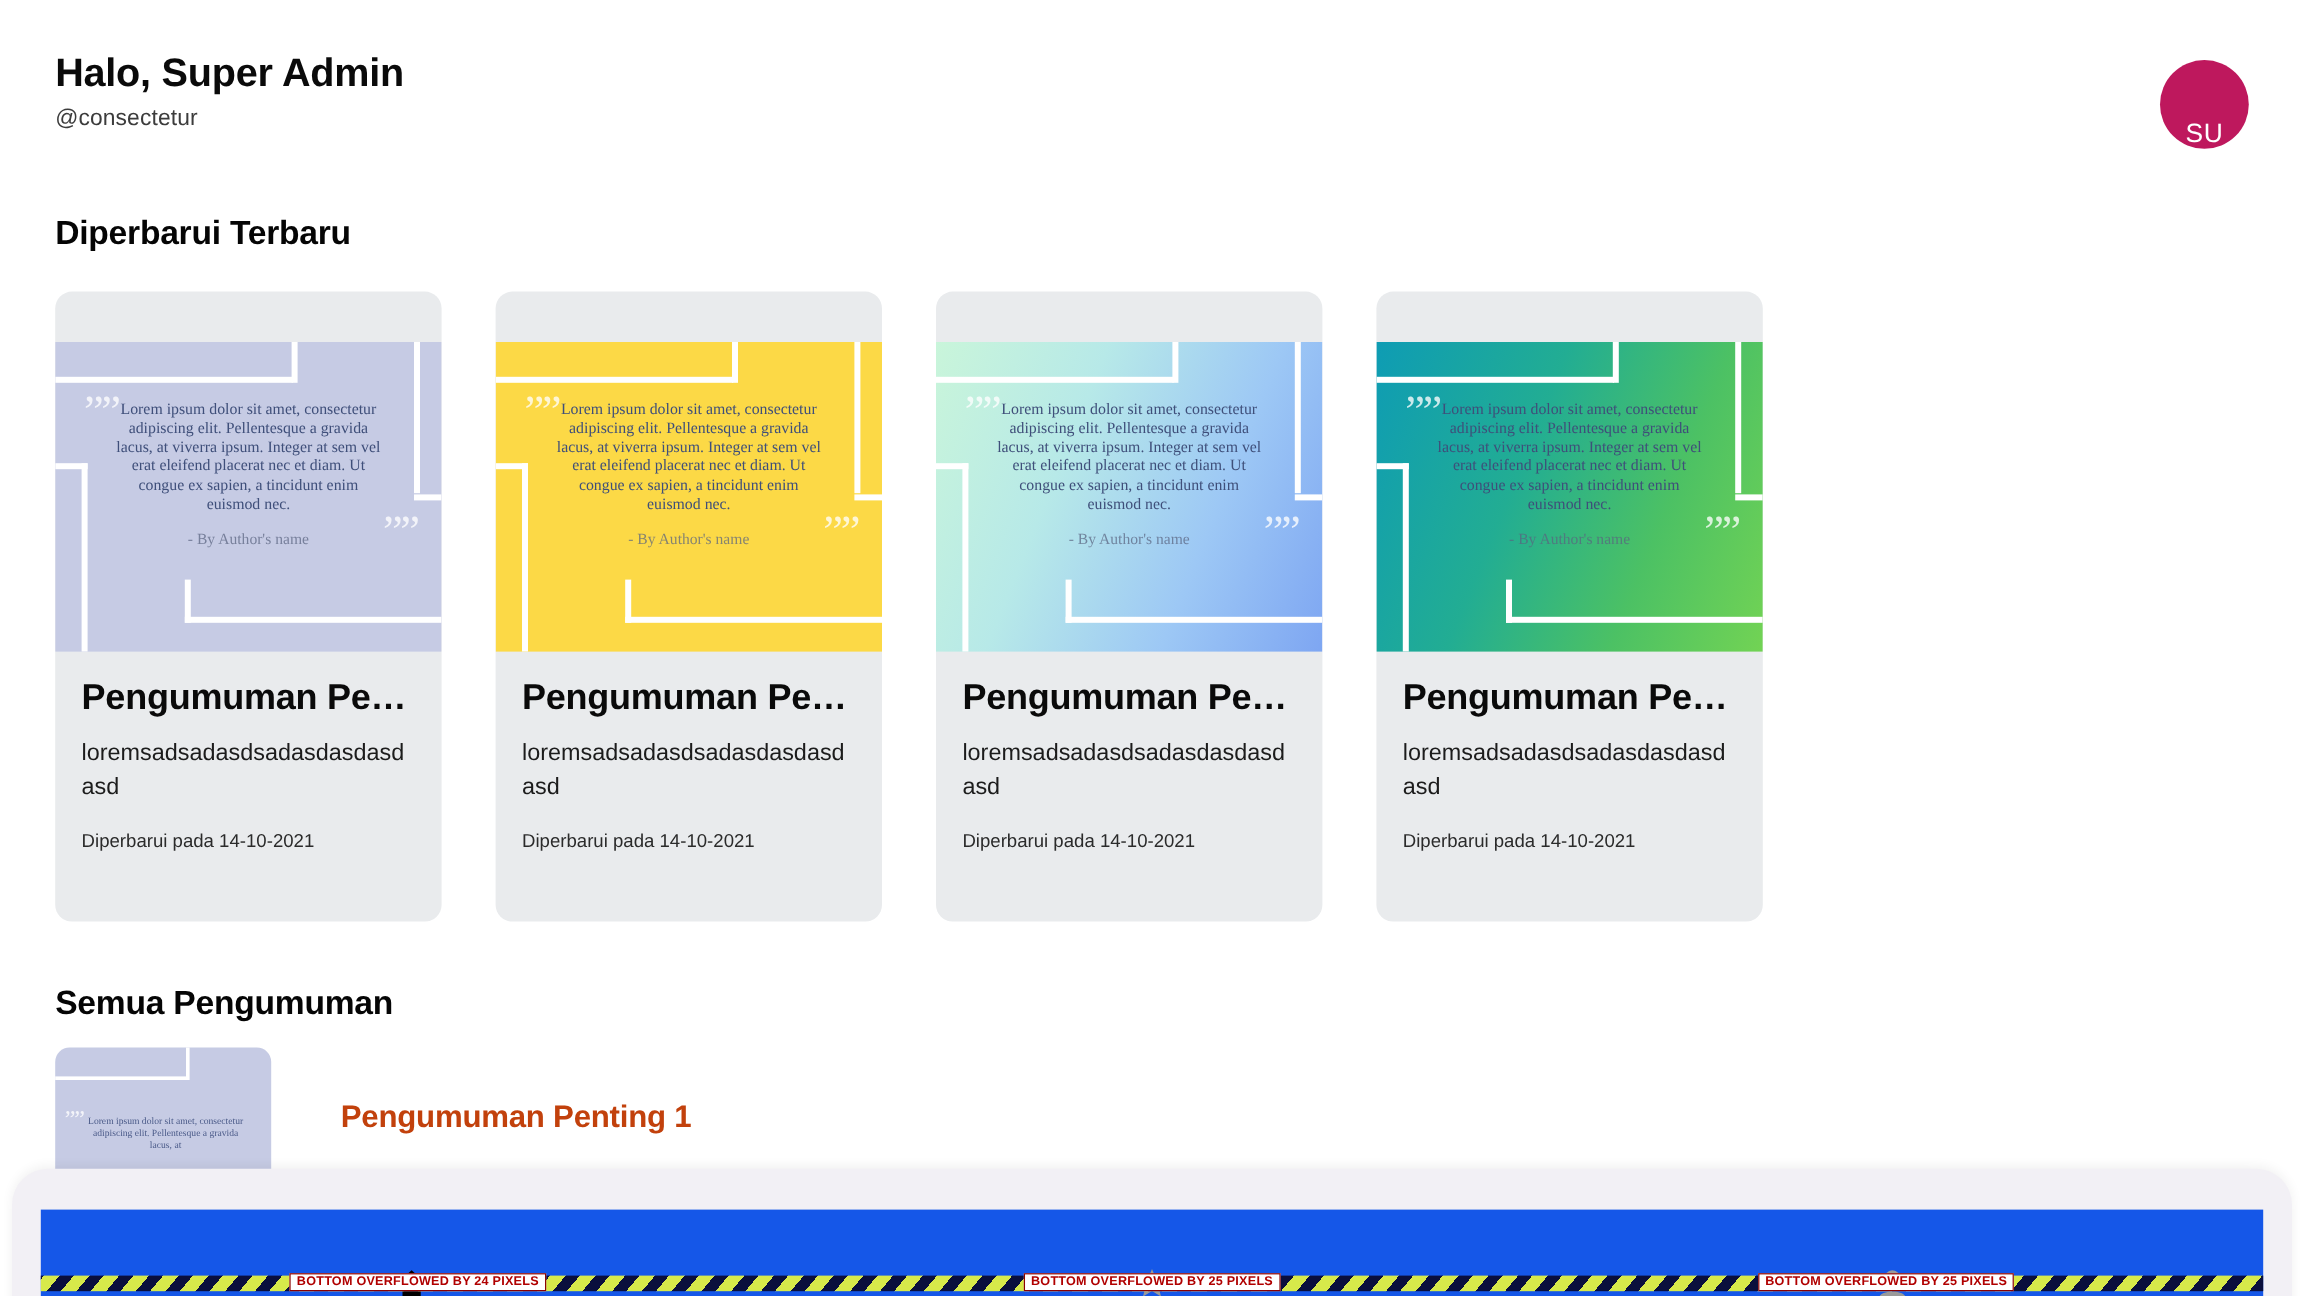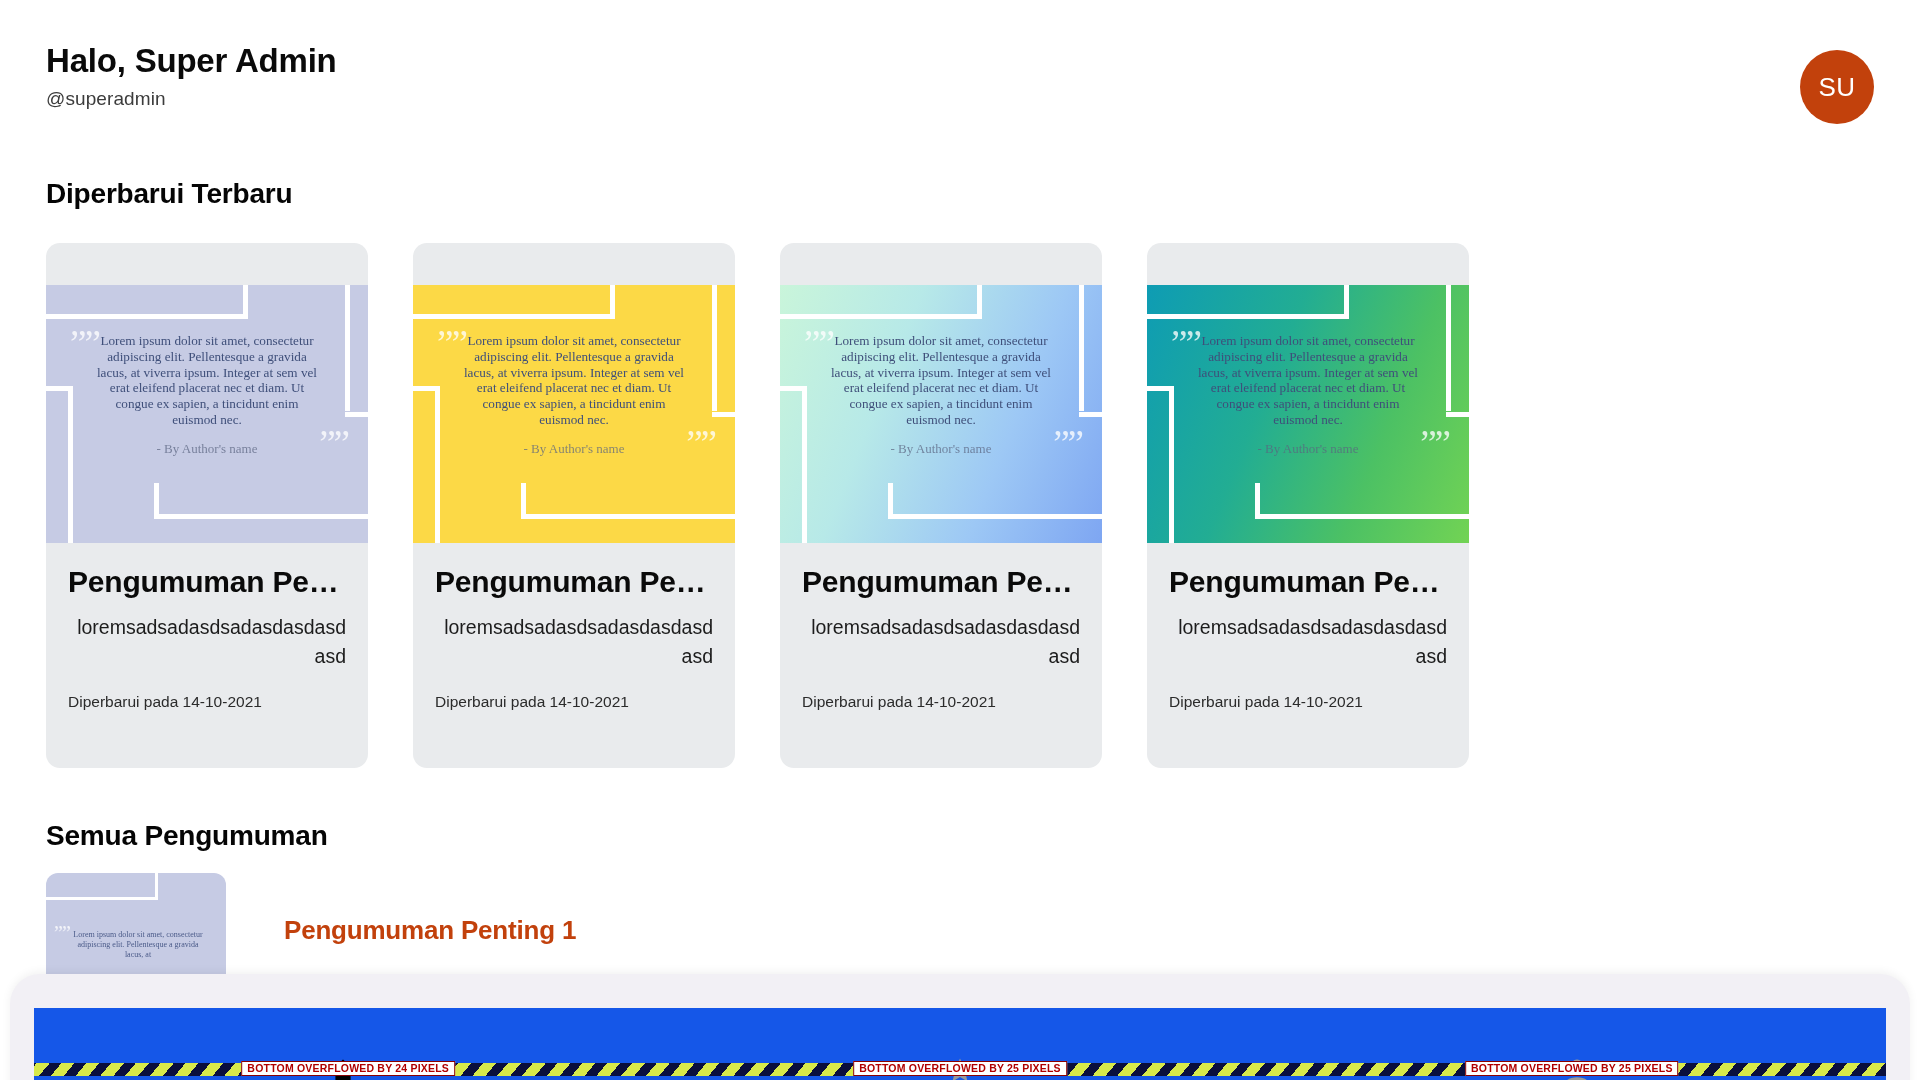--- a/index.html
+++ b/index.html
@@ -21,23 +21,23 @@
     font-size: 33px; font-weight: 700; color: #0a0a0a;
     letter-spacing: -0.2px; line-height: 1.18;
   }
   .handle {
     font-size: 19px; font-weight: 400; color: #3c3c3c;
     margin-top: 7px; letter-spacing: 0.1px;
   }
   .avatar {
     position: absolute; right: 0; top: 8px;
     width: 74px; height: 74px; border-radius: 50%;
-    background: #c2410c;
-    display: flex; align-items: center; justify-content: center;
-    color: #ffffff; font-size: 26px; font-weight: 400; letter-spacing: 0.5px;
+    background: #be185d;
+    display: flex; align-items: flex-end; justify-content: center;
+    color: #ffffff; font-size: 22px; font-weight: 400; letter-spacing: 0.5px;
   }
 
   
   .section-title {
     position: absolute; left: 46px;
     font-size: 28px; font-weight: 700; color: #050505; letter-spacing: -0.2px;
   }
   #recent-title { top: 178px; }
   #all-title    { top: 820px; }
 
@@ -106,21 +106,20 @@
 
   .card-body { padding: 22px 22px 0 22px; }
   .card-title {
     font-size: 30px; font-weight: 700; color: #0a0a0a;
     letter-spacing: -0.2px; white-space: nowrap; overflow: hidden;
   }
   .card-desc {
     margin-top: 14px;
     font-size: 19.5px; line-height: 29px; color: #1c1c1c;
     word-break: break-all;
-    text-align: right;
   }
   .card-date {
     margin-top: 22px;
     font-size: 15.5px; color: #2b2b2b;
   }
 
   
   .fill-lavender { background: #c6cbe4; }
   .fill-yellow   { background: #fcd946; }
   .fill-mintblue { background: linear-gradient(112deg,#c9f5da 0%,#b7e9e8 34%,#9dc8f5 68%,#7ea6f2 100%); }
@@ -209,21 +208,21 @@
     line-height: 11px;
   }
 </style>
 </head>
 <body>
 
 <div class="screen">
 
   <div class="header">
     <div class="greeting">Halo, Super Admin</div>
-    <div class="handle">@superadmin</div>
+    <div class="handle">@consectetur</div>
     <div class="avatar">
       <span>SU</span>
     </div>
   </div>
 
   <div class="section-title" id="recent-title">Diperbarui Terbaru</div>
 
   <div class="carousel">
       <div class="ann-card">
         <div class="card-media fill-lavender">

